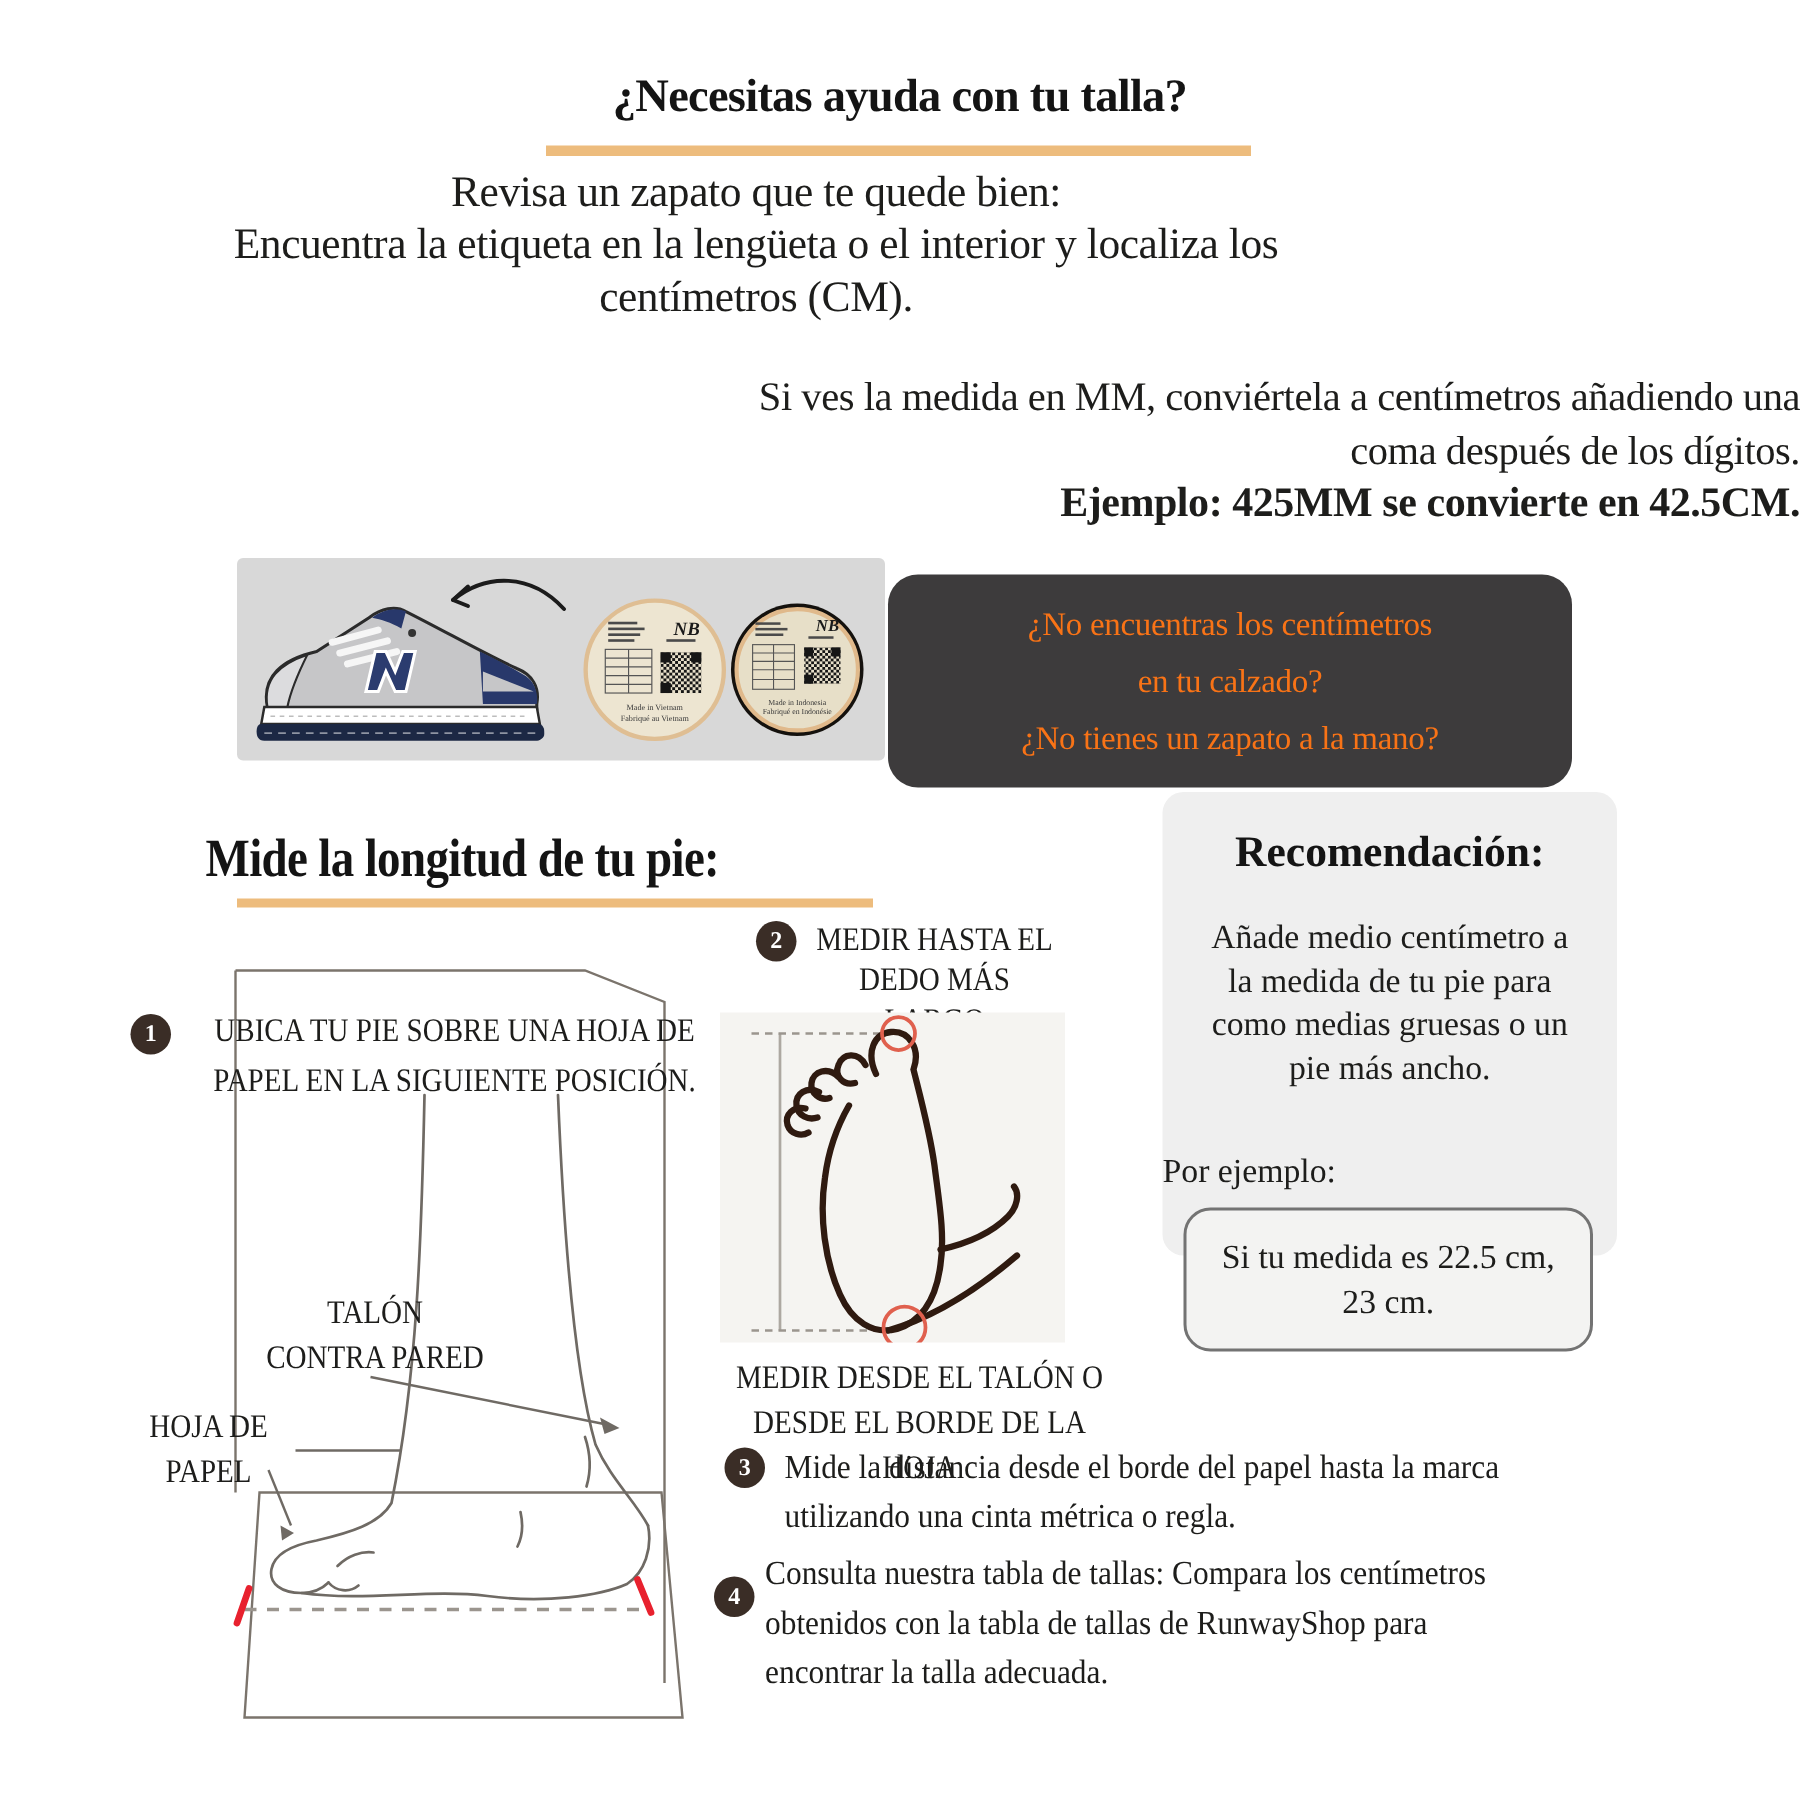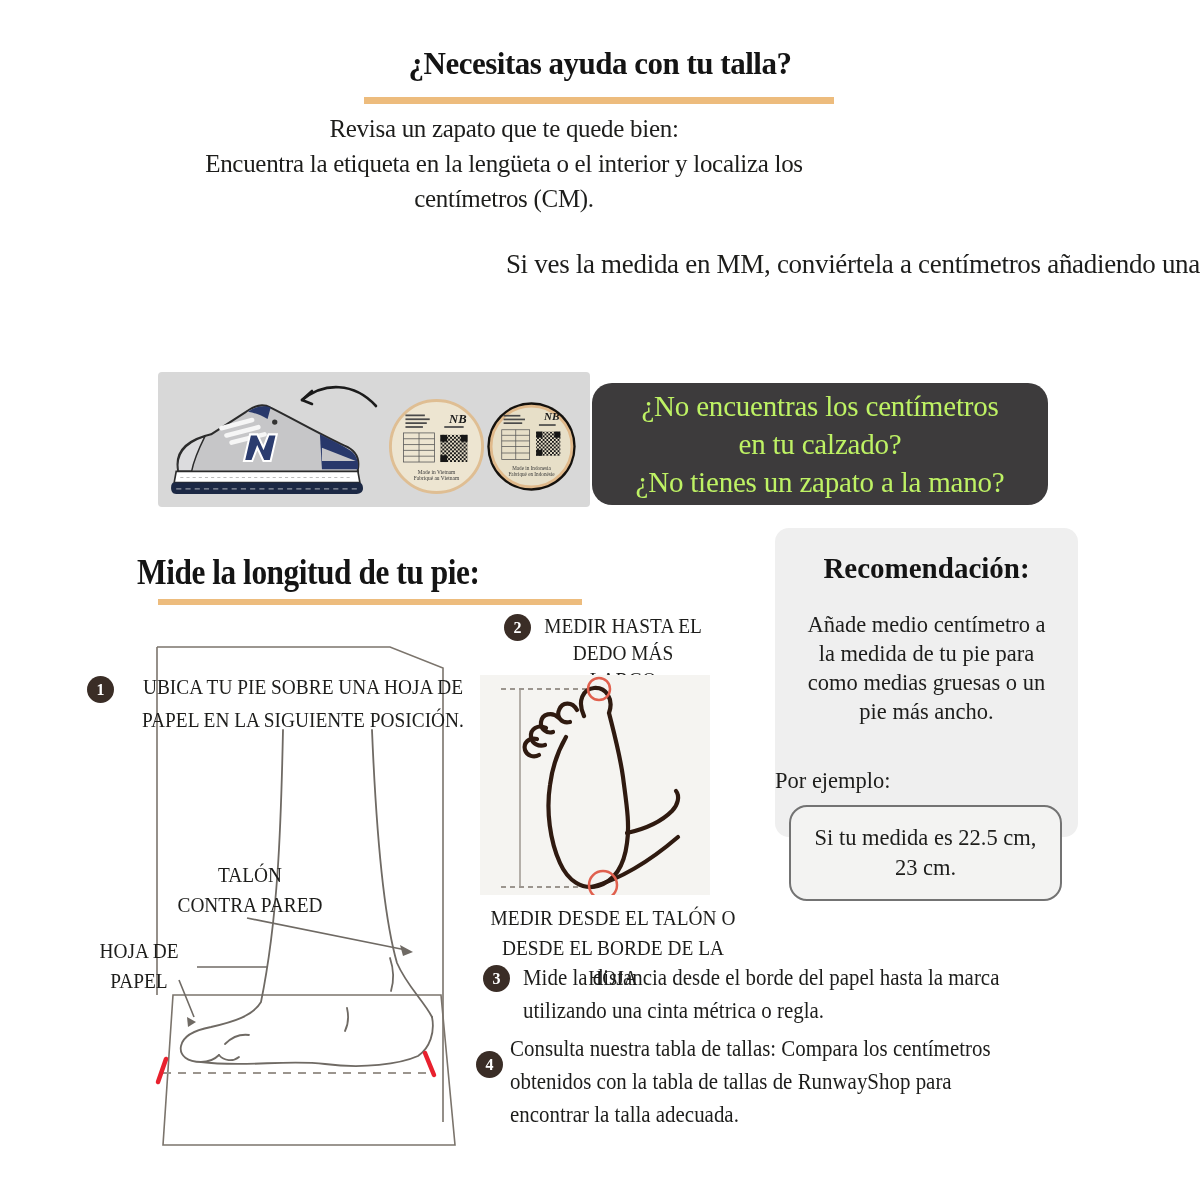--- a/index.html
+++ b/index.html
@@ -4,29 +4,29 @@
 <style>
   html,body{margin:0;padding:0;background:#ffffff;}
   .page{position:relative;width:1200px;height:1200px;background:#ffffff;overflow:hidden;
         font-family:Liberation Serif, serif;color:#1d1d1b;padding-left:36px;}
   .abs{position:absolute;}
 
   
   .title{top:46px;left:0;width:1200px;text-align:center;font-size:31px;font-weight:bold;
          letter-spacing:-0.5px;color:#141414;}
   .title-underline{top:97px;left:364px;width:470px;height:7px;background:#EDBC7D;}
-  .intro{top:111px;left:0;width:1008px;text-align:center;font-size:25px;line-height:35px;letter-spacing:-0.3px;}
+  .intro{top:111px;left:0;width:1008px;text-align:center;font-size:29px;line-height:35px;letter-spacing:-0.3px;}
   .mmblock{top:246px;left:0;width:1200px;text-align:right;font-size:27px;line-height:36px;letter-spacing:-0.3px;}
   .mm-example{font-weight:bold;font-size:28px;}
 
   
   .gray-box{top:372px;left:158px;width:432px;height:135px;background:#D8D8D8;border-radius:4px;}
-  .dark-box{top:383px;left:592px;width:456px;height:122px;background:#3D3B3C;border-radius:20px;
-            color:#bef264;display:flex;flex-direction:column;justify-content:center;
-            text-align:center;font-size:29px;line-height:38px;letter-spacing:-0.2px;}
+  .dark-box{top:383px;left:592px;width:456px;height:142px;background:#3D3B3C;border-radius:20px;
+            color:#f97316;display:flex;flex-direction:column;justify-content:center;
+            text-align:center;font-size:22px;line-height:38px;letter-spacing:-0.2px;}
   .sneaker-svg{left:10px;top:10px;}
   .arrow-svg{left:138px;top:8px;}
   .label-circle{position:absolute;}
 
   
   .measure-heading{top:551px;left:137px;font-size:36px;font-weight:bold;letter-spacing:-0.5px;color:#141414;
                    transform:scaleX(0.87);transform-origin:left center;white-space:nowrap;}
   .measure-underline{top:599px;left:158px;width:424px;height:6px;background:#EDBC7D;}
 
   
@@ -83,20 +83,22 @@
   <div class="abs title-underline"></div>
 
   <div class="abs intro">
     <div>Revisa un zapato que te quede bien:</div>
     <div>Encuentra la etiqueta en la lengüeta o el interior y localiza los</div>
     <div>centímetros (CM).</div>
   </div>
 
   <div class="abs mmblock">
     <div>Si ves la medida en MM, conviértela a centímetros añadiendo una</div>
+    <div>coma después de los dígitos.</div>
+    <div class="mm-example">Ejemplo: 425MM se convierte en 42.5CM.</div>
   </div>
 
   <div class="abs gray-box">
     <svg class="abs sneaker-svg" width="195" height="115" viewBox="0 0 190 110">
       <path d="M10,86 C6,66 20,55 42,50 L76,28 C84,22 93,20 100,24 C124,36 152,52 172,61 C182,65 187,73 185,84 L185,88 L10,88 Z" fill="#C6C6C8" stroke="#2b2b2b" stroke-width="2" stroke-linejoin="round"></path>
       <path d="M10,86 C7,68 18,58 36,52 C30,64 25,76 23,86 Z" fill="#DCDCDE" stroke="#2b2b2b" stroke-width="1.4"></path>
       <path d="M148,50 C160,56 170,61 178,66 C184,70 186,78 185,84 L150,84 Z" fill="#28386B"></path>
       <path d="M150,63 L183,76 L150,76 Z" fill="#C6C6C8"></path>
       <path d="M78,28 C85,23 93,21 100,24 L97,35 C90,31 84,29 78,28 Z" fill="#28386B"></path>
       <g stroke="#f6f6f6" stroke-width="4.5" stroke-linecap="round">

